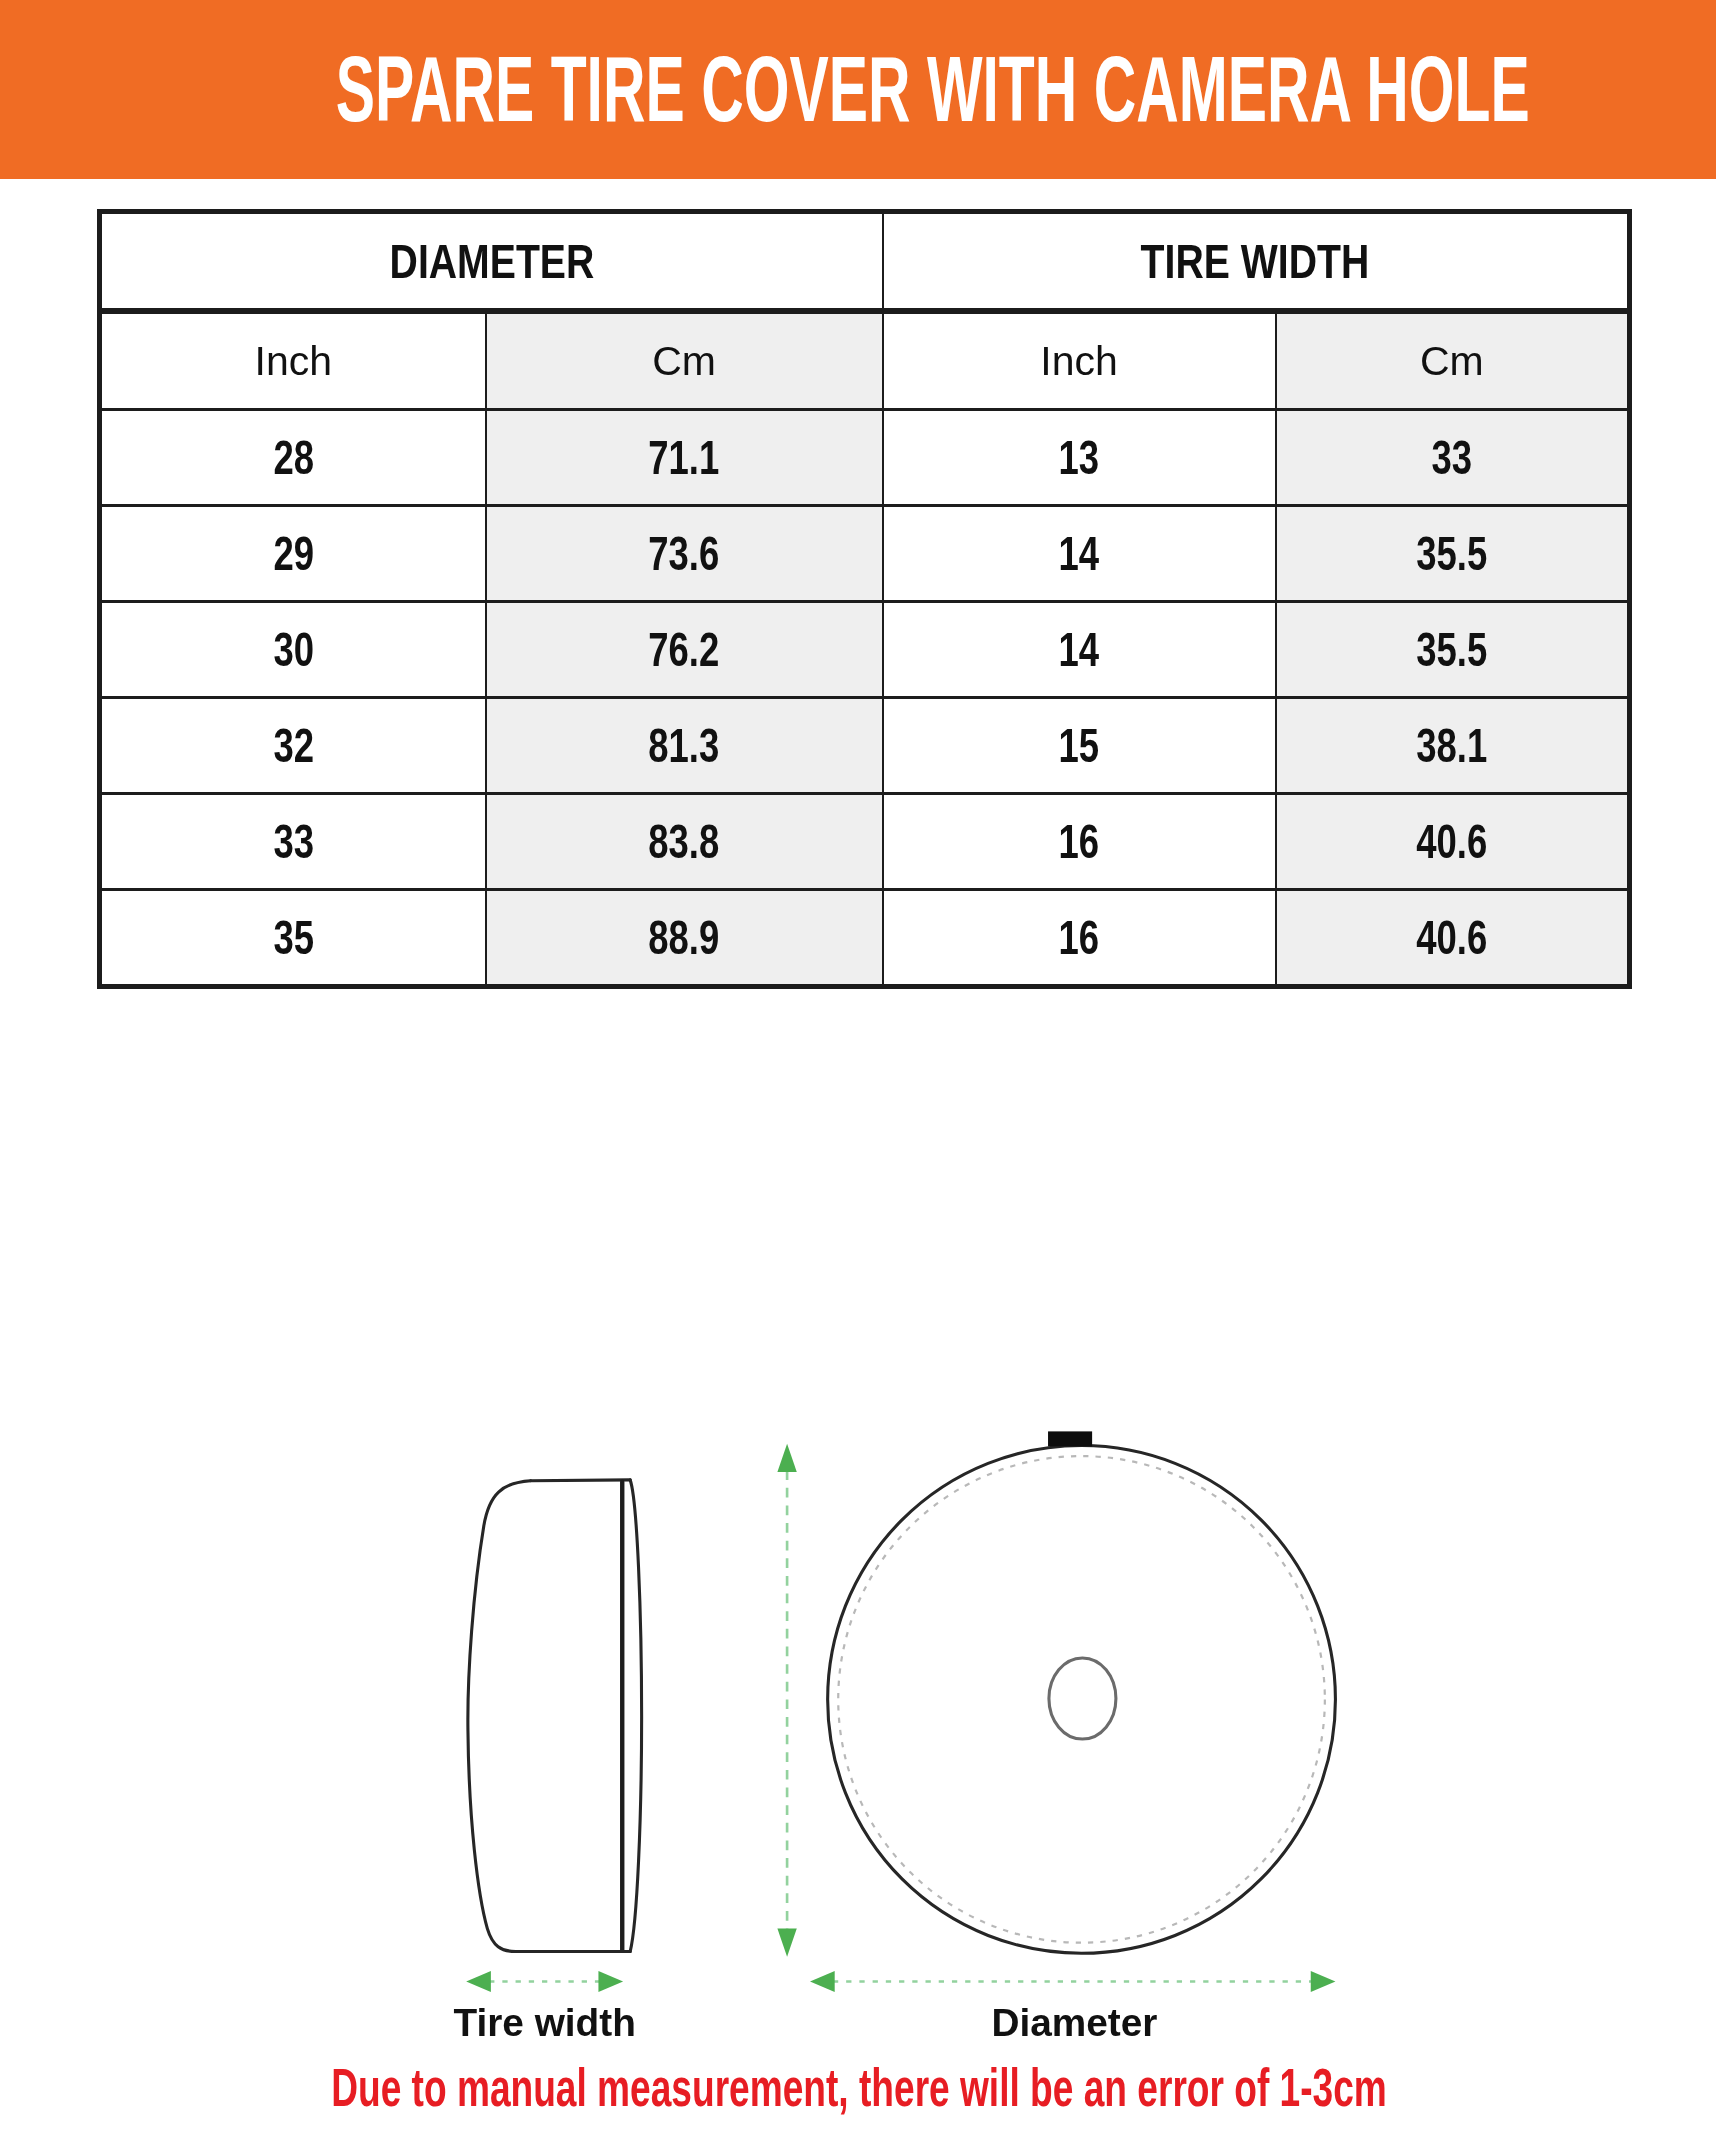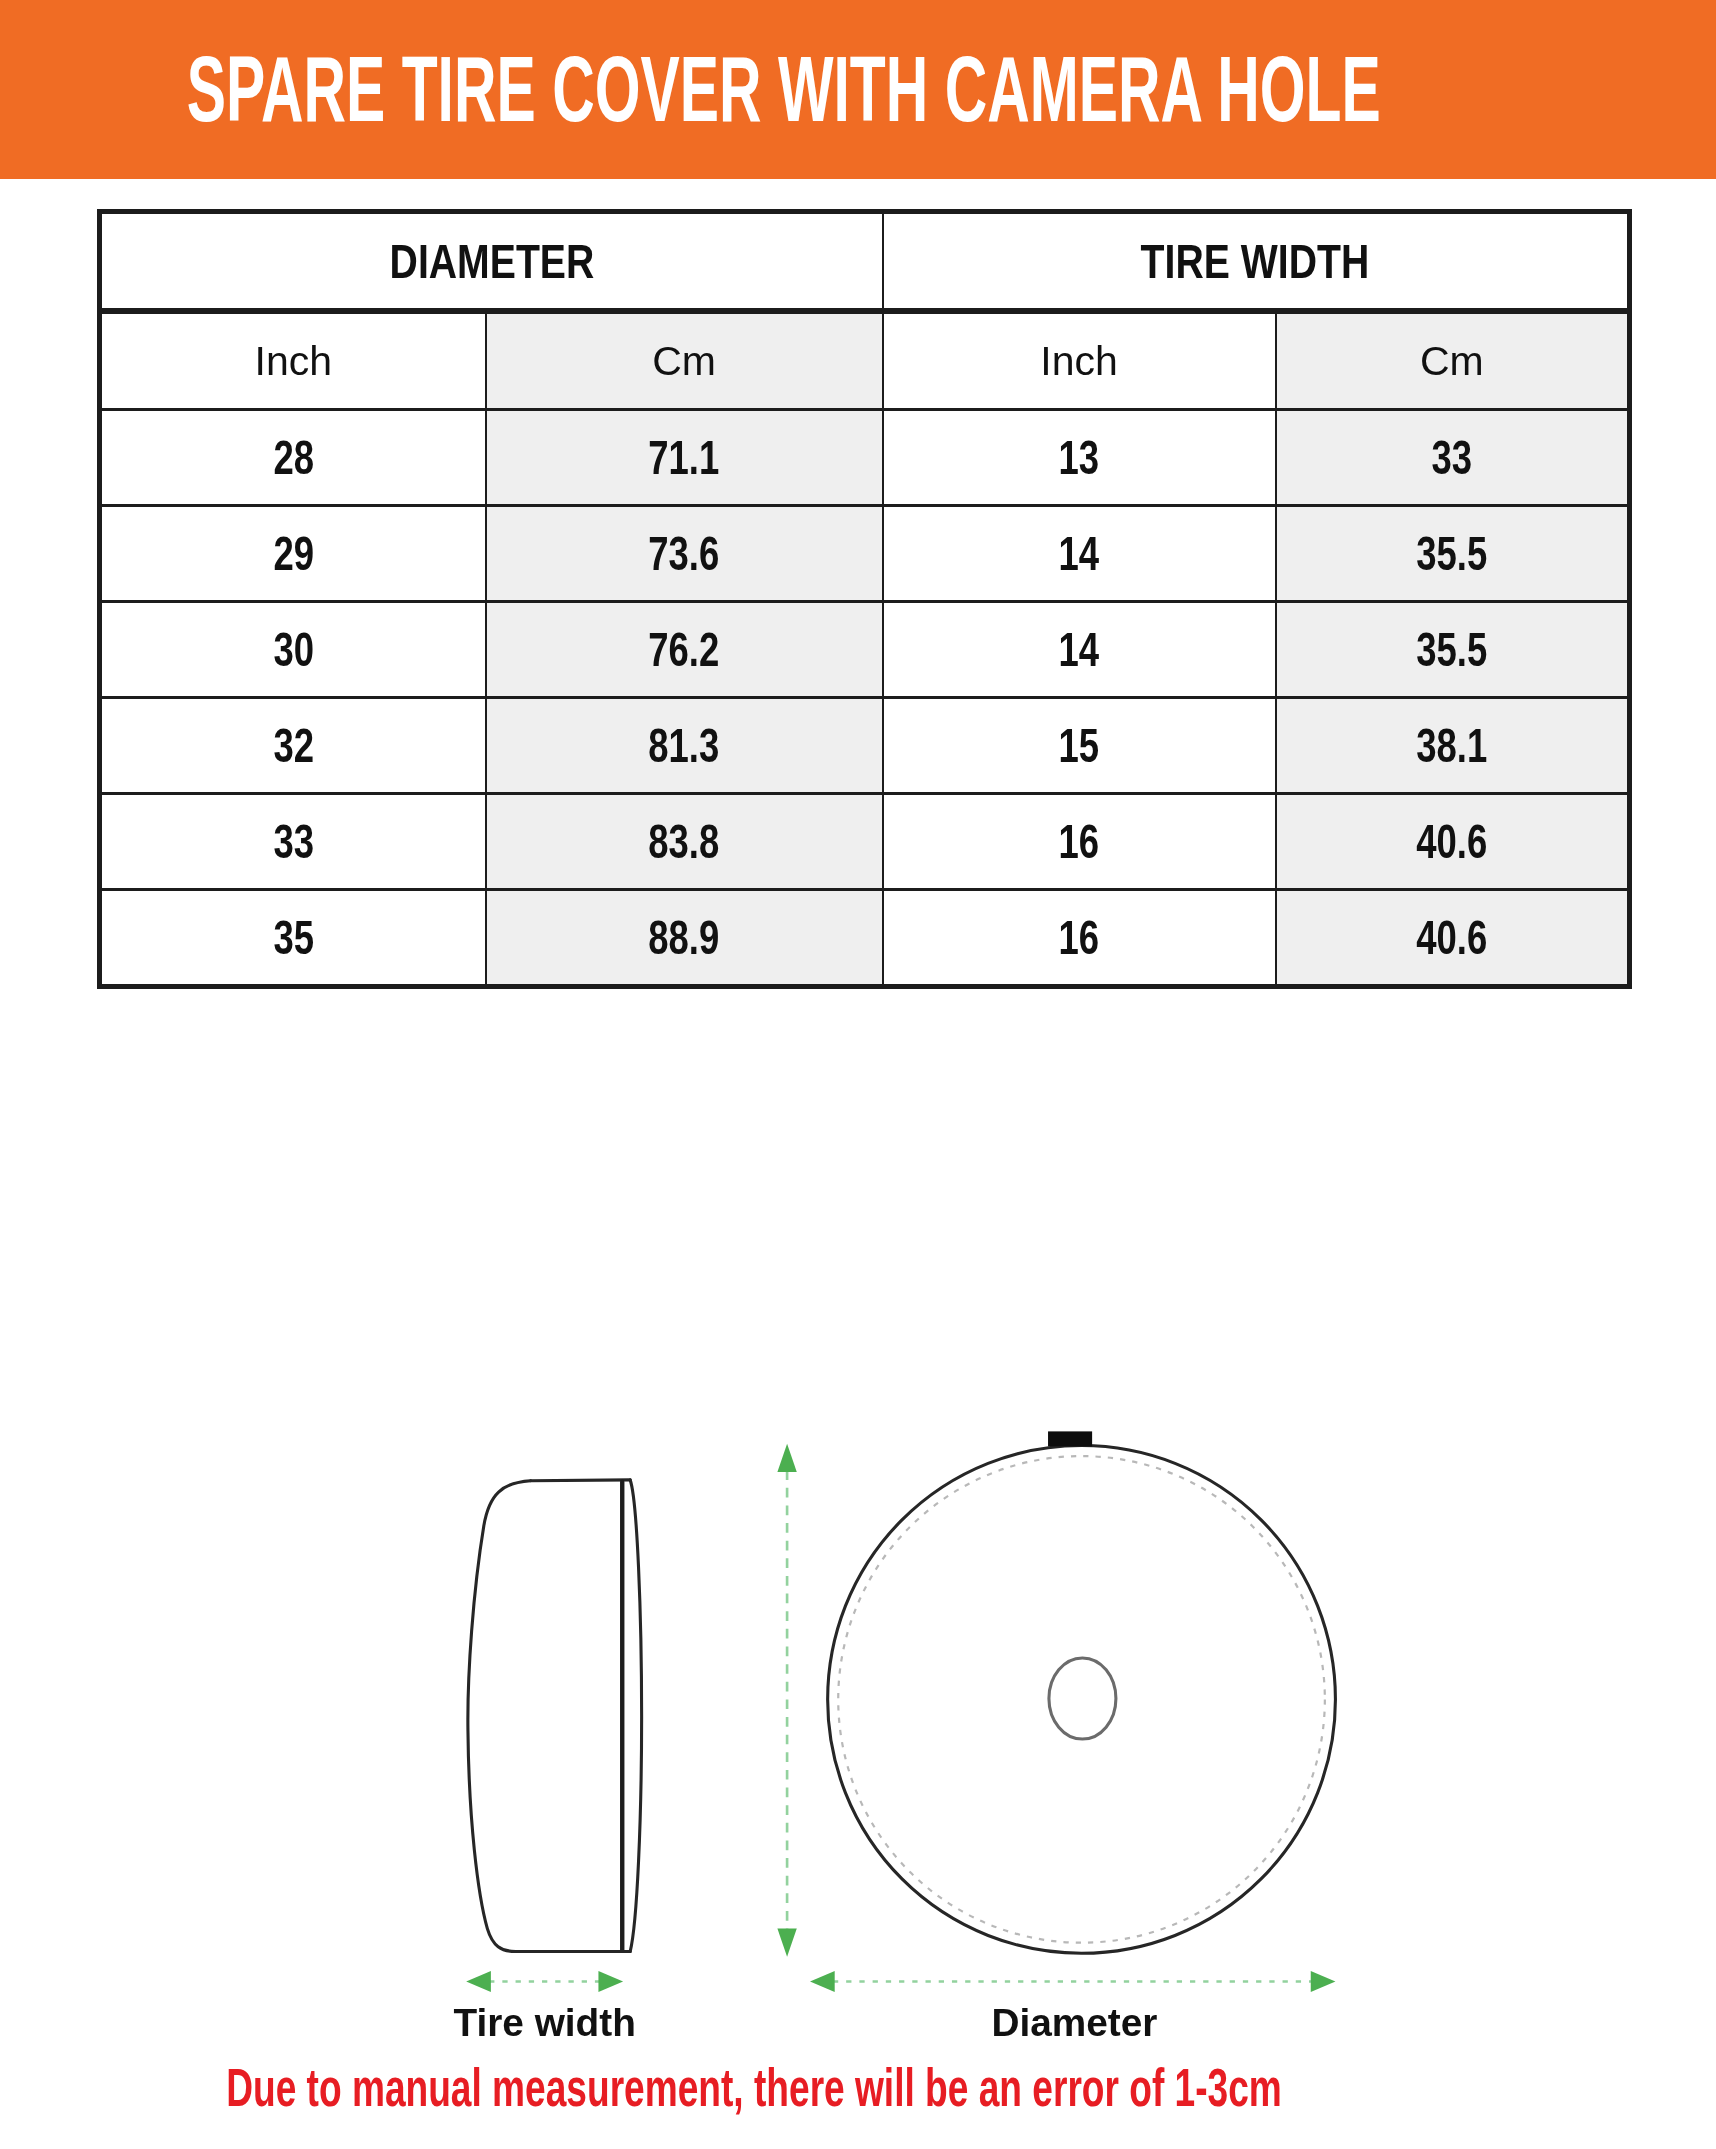--- a/index.html
+++ b/index.html
@@ -13,21 +13,21 @@
   html,body{margin:0;padding:0;}
   body{
     width:1717px;height:2149px;position:relative;background:#ffffff;
     font-family:"Liberation Sans", sans-serif;color:#111;
     overflow:hidden;
   }
   
   .banner{
     position:absolute;left:0;top:0;width:1717px;height:179px;
     background:var(--orange);
-    display:flex;align-items:center;justify-content:flex-end;
+    display:flex;align-items:center;justify-content:flex-start;
   }
   .title{
     display:inline-block;white-space:nowrap;
     font-size:92px;font-weight:bold;color:#ffffff;
     transform:scaleX(0.64);letter-spacing:0px;
   }
   
   table.size-table{
     position:absolute;left:97px;top:209px;width:1531px;
     border-collapse:collapse;table-layout:fixed;
@@ -65,21 +65,21 @@
   .gline{stroke:var(--green-light);stroke-width:3;fill:none;}
   .gdash-v{stroke-dasharray:11 9;}
   .gdash-h{stroke-dasharray:6 9;}
   .ghead{fill:var(--green);}
   .diag-label{
     font-family:"Liberation Sans", sans-serif;
     font-size:44px;font-weight:bold;fill:#111;text-anchor:middle;
   }
   
   .footnote{
-    position:absolute;left:0;top:2057px;width:1717px;text-align:left;
+    position:absolute;left:0;top:2057px;width:1717px;text-align:center;
   }
   .footnote-text{
     display:inline-block;white-space:nowrap;
     font-size:53px;font-weight:bold;color:var(--red);
     transform:scaleX(0.70);
   }
 </style>
 </head>
 <body>
 

